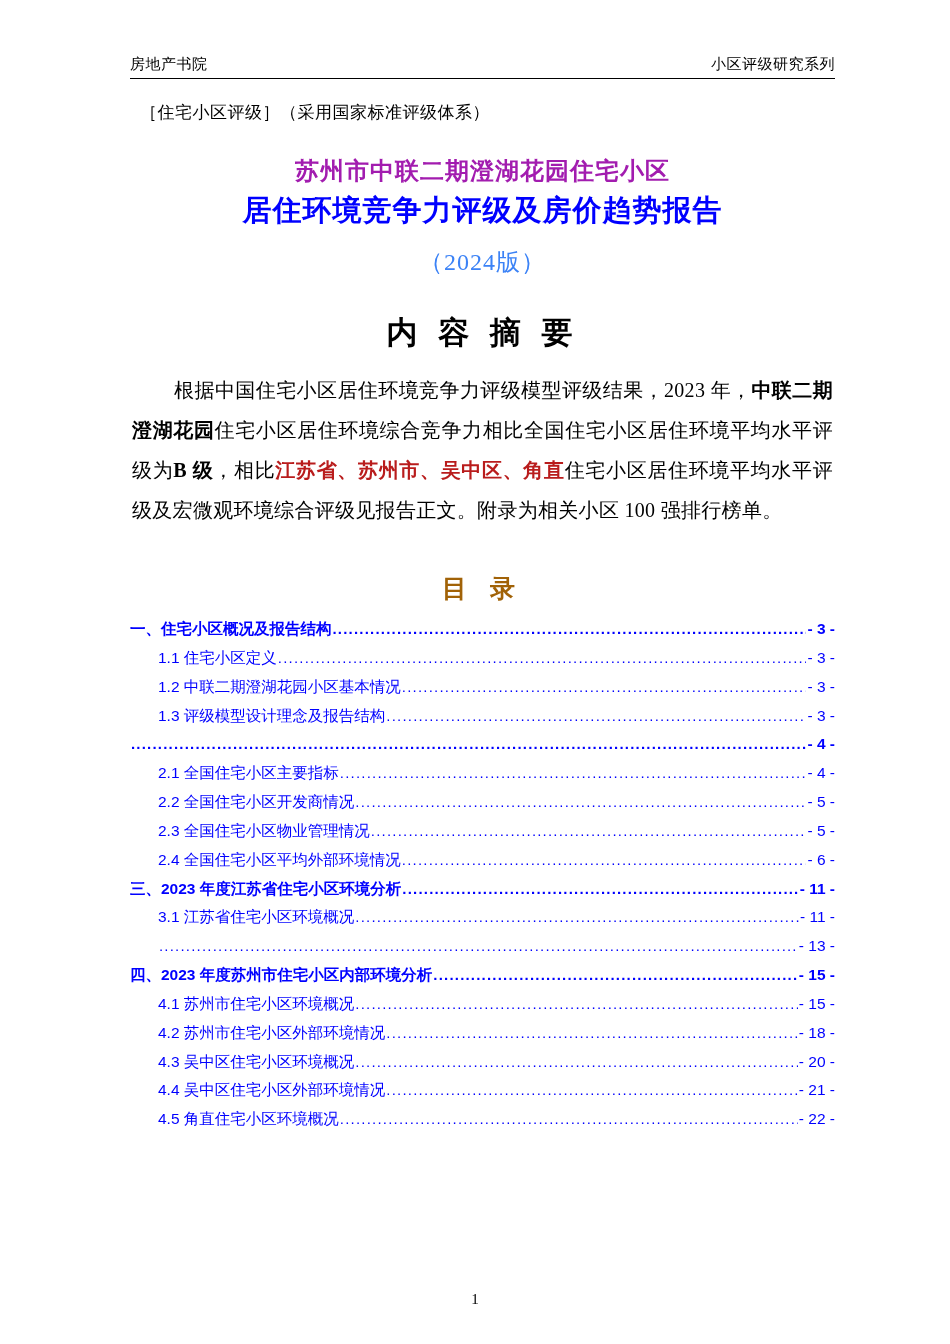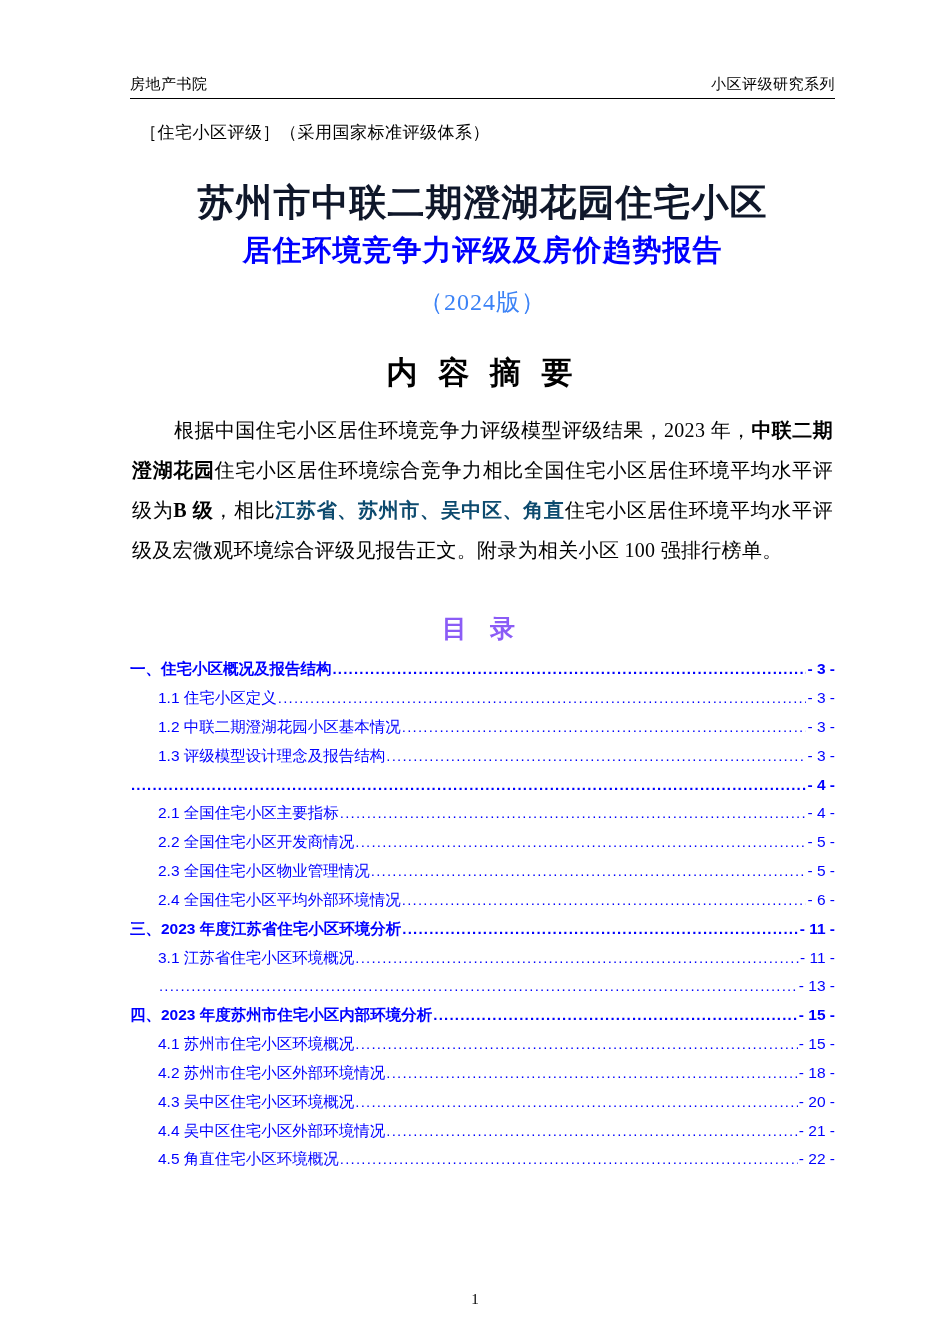--- a/index.html
+++ b/index.html
@@ -24,34 +24,34 @@
   .header {
     display: flex;
     justify-content: space-between;
     align-items: flex-end;
     font-size: 15px;
     font-family: "Liberation Sans", sans-serif;
     padding-bottom: 4px;
     border-bottom: 1.2px solid #000;
     margin-bottom: 22px;
   }
-  .header span { letter-spacing: 0.5px; margin-top: 20px; }
+  .header span { letter-spacing: 0.5px; }
 
   .bracket-line {
     font-size: 17px;
     font-family: "Liberation Serif", serif;
     margin: 0 0 30px 10px;
     letter-spacing: 0.5px;
   }
 
   h1.title {
-    color: #0f172a;
-    font-family: Liberation Sans, sans-serif;
-    font-weight: bold;
-    font-size: 37px;
+    color: #a21caf;
+    font-family: Liberation Mono, monospace;
+    font-weight: bold;
+    font-size: 24px;
     text-align: center;
     margin: 0;
     line-height: 1.55;
     letter-spacing: 1px;
   }
   .title-line2 {
     color: #0000ff;
     font-family: Liberation Mono, monospace;
     font-weight: bold;
     font-size: 29px;
@@ -80,28 +80,28 @@
   .abstract {
     font-size: 20px;
     line-height: 2.0;
     text-align: justify;
     text-justify: inter-ideograph;
     letter-spacing: 0.3px;
     margin: 0 2px;
   }
   .abstract .indent { display: inline-block; width: 2.1em; }
   .abstract b { font-weight: bold; }
-  .abstract .blue { color: #0c4a6e; font-weight: bold; }
+  .abstract .blue { color: #b91c1c; font-weight: bold; }
 
   h2.toc-title {
     text-align: center;
     font-family: "Liberation Sans", sans-serif;
     font-weight: bold;
     font-size: 25px;
-    color: #8b5cf6;
+    color: #a16207;
     margin: 42px 0 10px 0;
     letter-spacing: 8px;
   }
 
   .toc { margin-top: 4px; }
   .toc-row {
     display: flex;
     align-items: baseline;
     font-size: 15.5px;
     line-height: 1.86;

